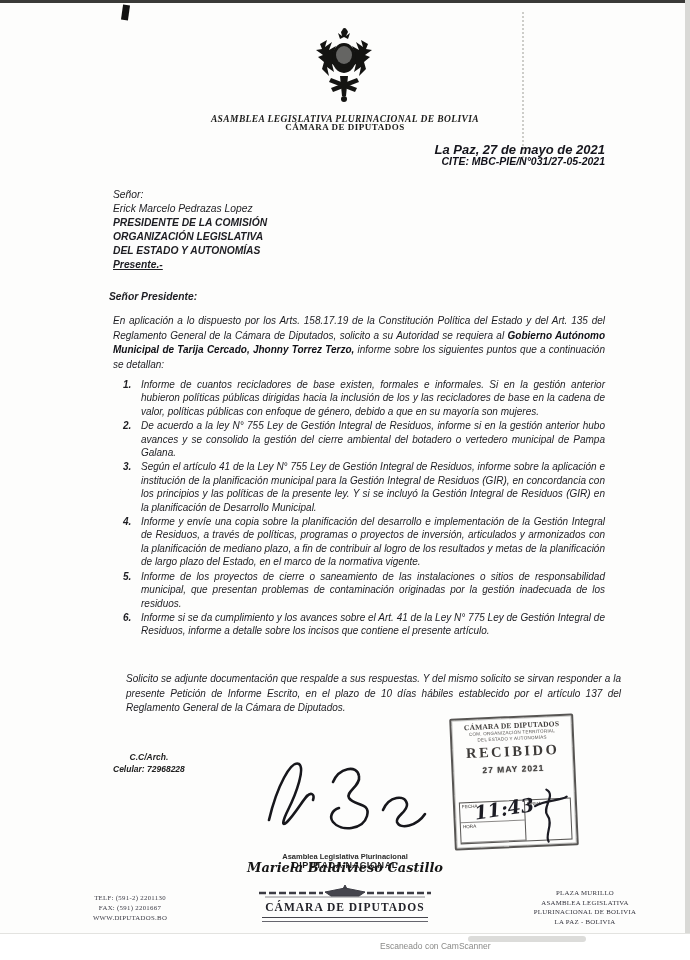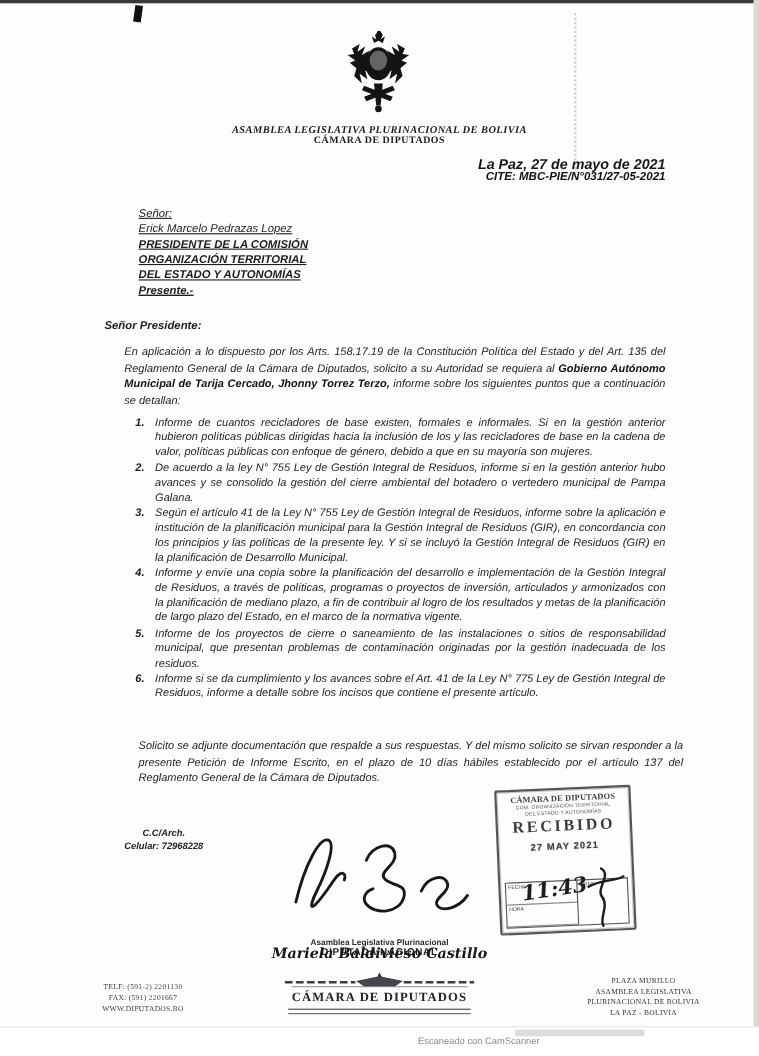--- a/index.html
+++ b/index.html
@@ -16,25 +16,25 @@
   
   #crest{left:307px;top:26px;width:74px;height:80px;}
   .lh-org{left:95px;width:500px;text-align:center;font-family:"Liberation Serif",serif;color:#1c1c1a;font-weight:600;}
   #lh1{top:114px;font-size:9.5px;letter-spacing:.4px;font-style:italic;}
   #lh2{top:122px;font-size:9px;letter-spacing:.5px;}
   #date-line{right:85px;top:142px;font-size:13px;font-style:italic;font-weight:bold;color:#15151c;}
   #cite-line{right:85px;top:155px;font-size:10.5px;font-style:italic;font-weight:bold;color:#101018;}
 
   
   .typed{font-style:italic;color:#1d1d22;}
-  #addressee{left:126px;top:188px;font-size:10.3px;line-height:14px;text-decoration:underline;}
+  #addressee{left:113px;top:188px;font-size:10.3px;line-height:14px;}
   .addr-bold{font-weight:bold;}
   #present{font-weight:bold;text-decoration:underline;}
 
-  #greeting{left:95px;top:291px;font-size:10.3px;font-weight:bold;}
+  #greeting{left:109px;top:291px;font-size:10.3px;font-weight:bold;}
   #intro{left:113px;top:304px;width:492px;font-size:10px;line-height:14.6px;text-align:justify;}
   #intro b{color:#101016;}
 
   #items{left:123px;top:378px;width:482px;}
   .item{display:flex;margin-bottom:1px;}
   .item-num{width:18px;flex:0 0 18px;font-size:10px;line-height:13.4px;font-weight:bold;}
   .item-text{flex:1;font-size:10px;line-height:13.4px;text-align:justify;}
 
   #closing1{left:126px;top:662px;width:495px;font-size:10px;line-height:14.6px;text-align:justify;}
   #closing2{left:113px;top:707px;width:510px;font-size:10px;line-height:14px;}
@@ -110,21 +110,21 @@
   </div>
   <div class="abs lh-org" id="lh1">ASAMBLEA LEGISLATIVA PLURINACIONAL DE BOLIVIA</div>
   <div class="abs lh-org" id="lh2">CÁMARA DE DIPUTADOS</div>
   <div class="abs" id="date-line">La Paz, 27 de mayo de 2021</div>
   <div class="abs" id="cite-line">CITE: MBC-PIE/N°031/27-05-2021</div>
 
   <div class="abs typed" id="addressee">
     <div>Señor:</div>
     <div>Erick Marcelo Pedrazas Lopez</div>
     <div class="addr-bold">PRESIDENTE DE LA COMISIÓN</div>
-    <div class="addr-bold">ORGANIZACIÓN TERRITORIAL</div>
+    <div class="addr-bold">ORGANIZACIÓN LEGISLATIVA</div>
     <div class="addr-bold">DEL ESTADO Y AUTONOMÍAS</div>
     <div id="present">Presente.-</div>
   </div>
 
   <div class="abs typed" id="greeting">Señor Presidente:</div>
   <p class="abs typed" id="intro"><span>En aplicación a lo dispuesto por los Arts. 158.17.19 de la Constitución Política del Estado y del Art. 135 del Reglamento General de la Cámara de Diputados, solicito a su Autoridad se requiera al </span><b>Gobierno Autónomo Municipal de Tarija Cercado, Jhonny Torrez Terzo,</b><span>  informe sobre los siguientes puntos que a continuación se detallan:</span></p>
 
   <div class="abs typed" id="items">
     <div class="item">
       <span class="item-num">1.</span>

